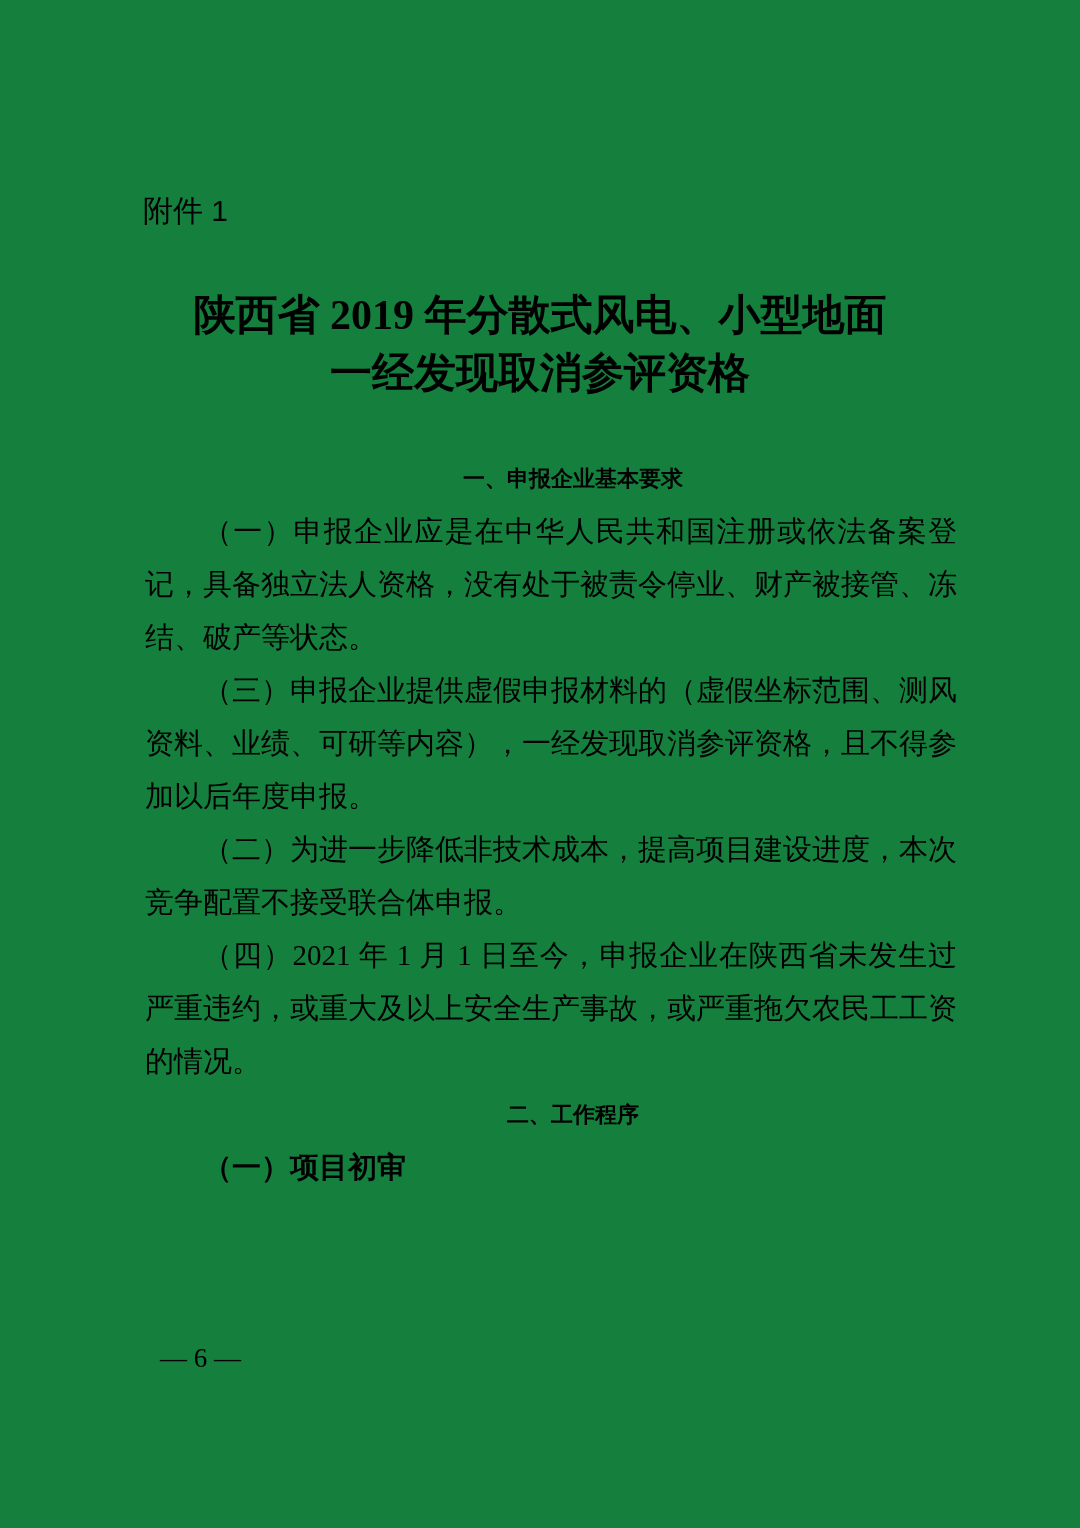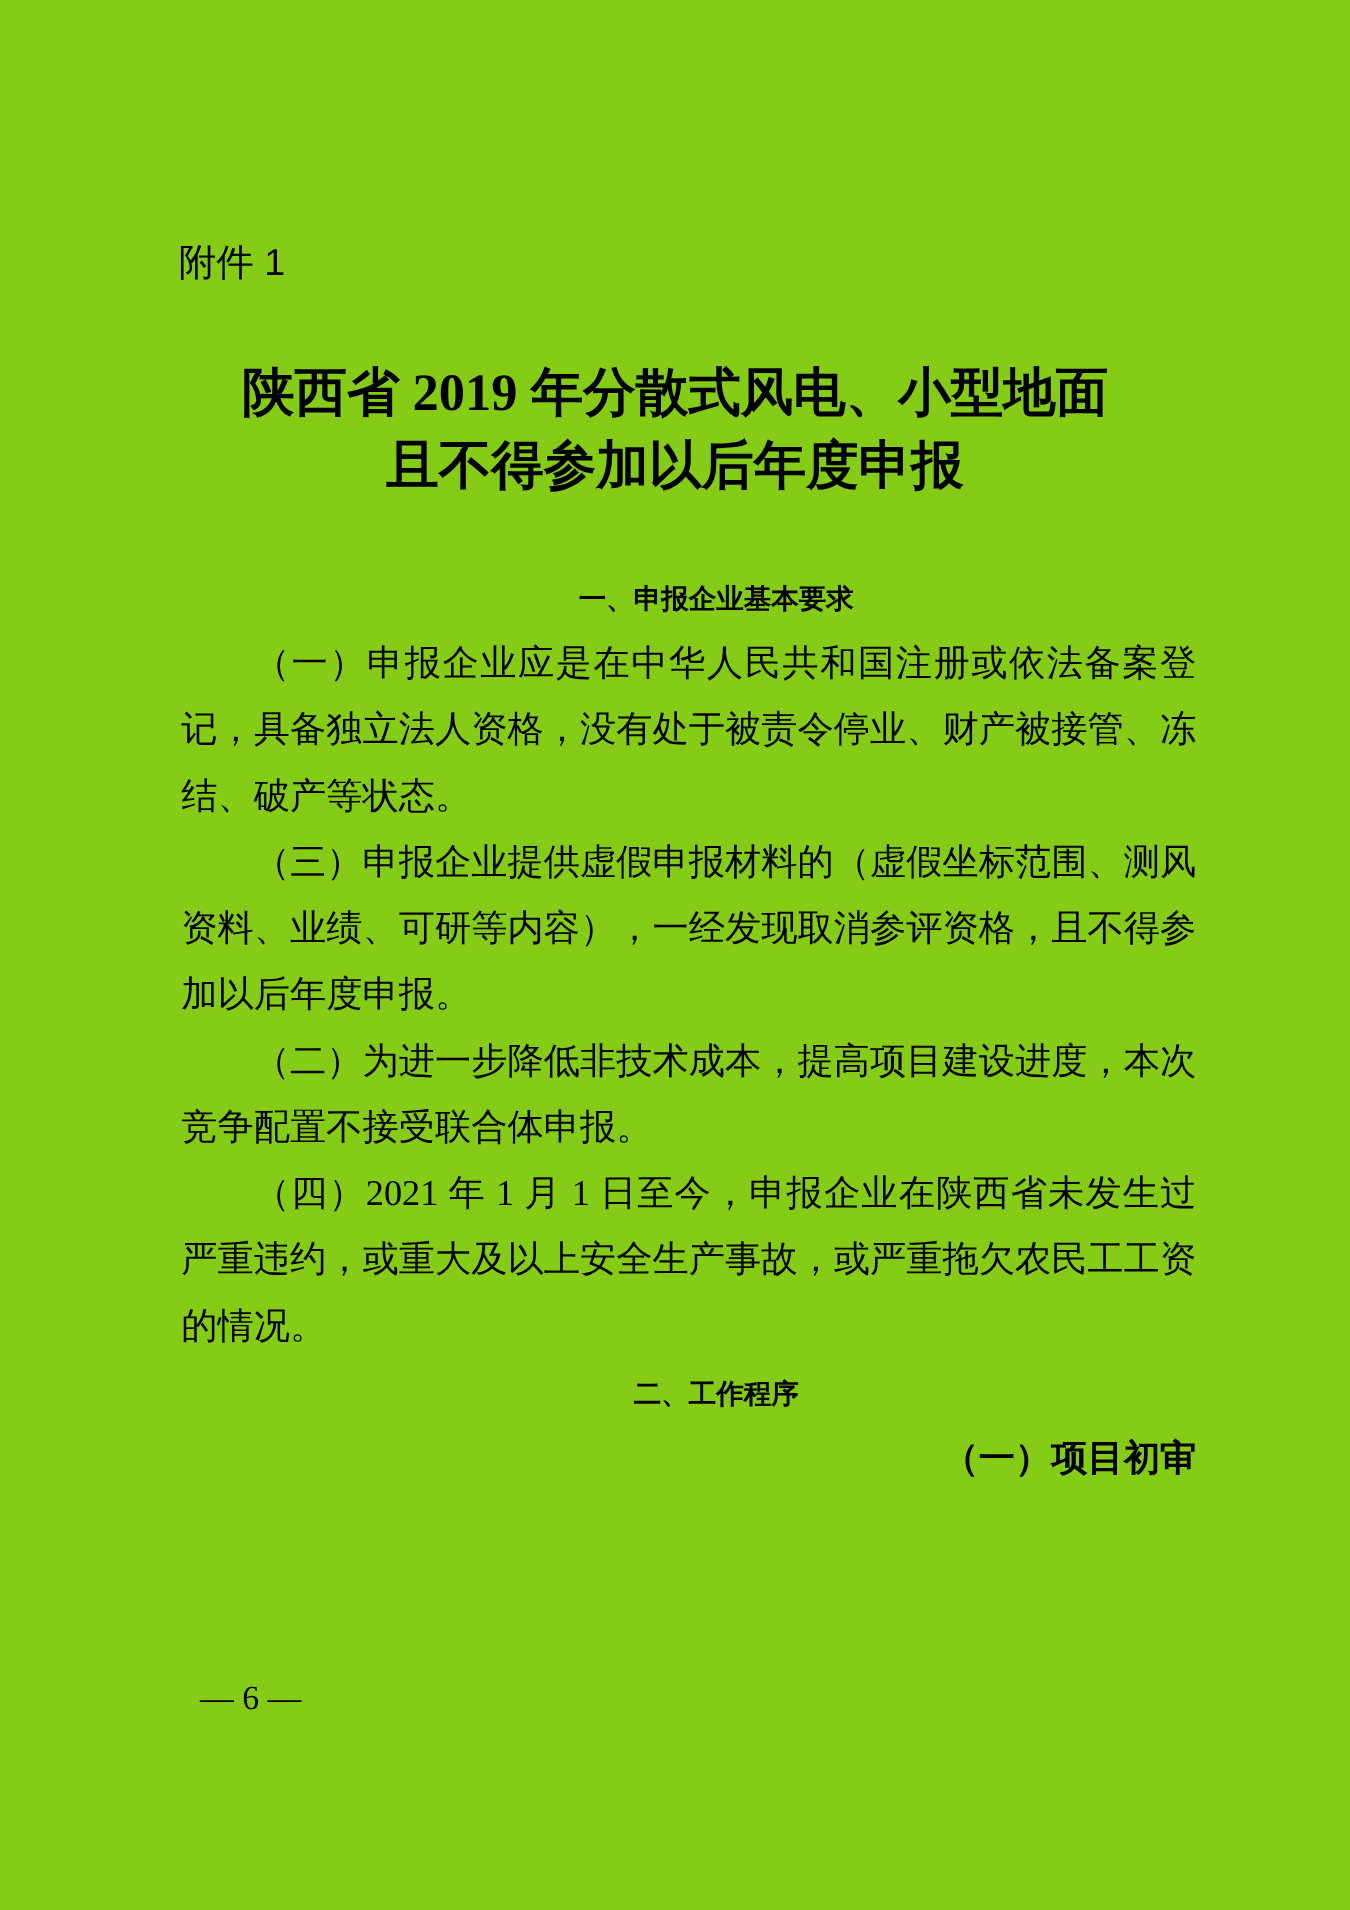--- a/index.html
+++ b/index.html
@@ -4,21 +4,21 @@
 <style>
   html, body {
     margin: 0;
     padding: 0;
     background: #ffffff;
   }
   .page {
     position: relative;
     width: 1080px;
     height: 1528px;
-    background: #84cc16;
+    background: #15803d;
     color: #000000;
     overflow: hidden;
   }
   .attachment {
     position: absolute;
     left: 143px;
     top: 193px;
     font-family: "Liberation Sans", "DejaVu Sans", sans-serif;
     font-size: 30px;
     line-height: 36px;
@@ -61,42 +61,42 @@
     margin: 0;
     text-indent: 2em;
   }
   .content h3 {
     margin: 0;
     font-family: "Liberation Serif", "DejaVu Serif", serif;
     font-weight: bold;
     font-size: 29px;
     line-height: 53px;
     text-indent: 2em;
-    text-align: right;
+    text-align: left;
   }
   .page-footer {
     position: absolute;
     left: 160px;
     top: 1340px;
     font-family: "Liberation Serif", "DejaVu Serif", serif;
     font-size: 27px;
     line-height: 36px;
     color: #000;
   }
 </style>
 </head>
 <body>
 
 <div class="page">
 
   <div class="attachment">附件 1</div>
 
   <h1 class="doc-title">
     <span>陕西省 2019 年分散式风电、小型地面</span><br>
-    <span>且不得参加以后年度申报</span>
+    <span>一经发现取消参评资格</span>
   </h1>
 
   <div class="content">
     <h2>一、申报企业基本要求</h2>
 
     <p>（一）申报企业应是在中华人民共和国注册或依法备案登记，具备独立法人资格，没有处于被责令停业、财产被接管、冻结、破产等状态。</p>
 
     <p>（三）申报企业提供虚假申报材料的（虚假坐标范围、测风资料、业绩、可研等内容），一经发现取消参评资格，且不得参加以后年度申报。</p>
 
     <p>（二）为进一步降低非技术成本，提高项目建设进度，本次竞争配置不接受联合体申报。</p>

